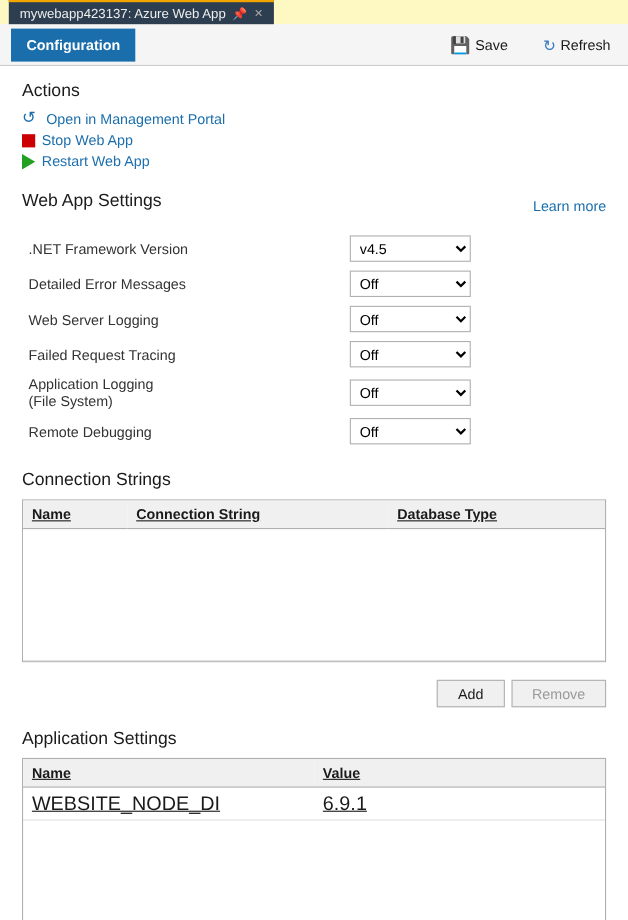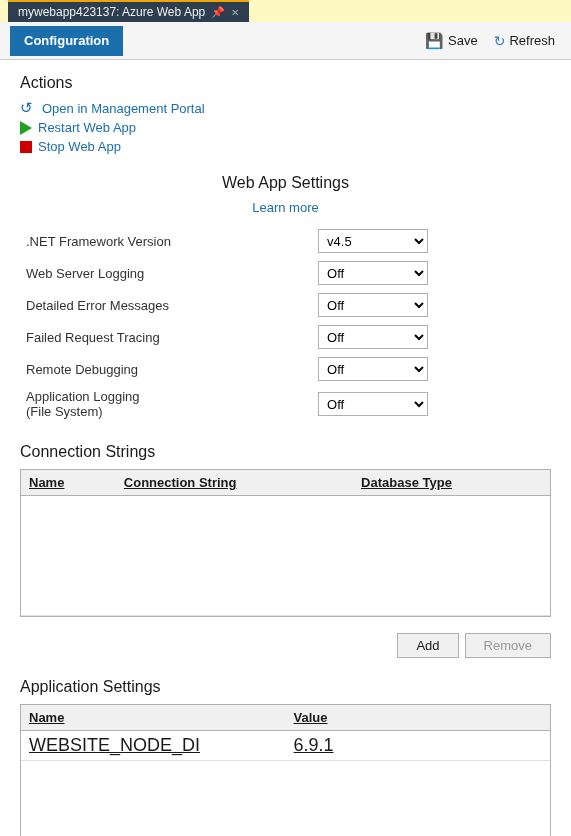--- a/index.html
+++ b/index.html
@@ -41,21 +41,21 @@
     }
 
     
     .toolbar {
       background: #f5f5f5;
       border-bottom: 1px solid #ccc;
       height: 38px;
       display: flex;
       align-items: center;
       padding: 0 10px;
-      gap: 4px;
+      gap: 20px;
     }
     .config-tab {
       background: #1a6eac;
       color: #fff;
       padding: 5px 14px;
       font-size: 13px;
       font-weight: 600;
       height: 30px;
       display: flex;
       align-items: center;
@@ -128,21 +128,20 @@
       flex-shrink: 0;
     }
 
     
     .webapp-settings-section { margin-bottom: 20px; }
     .settings-header {
       display: flex;
       align-items: center;
       justify-content: space-between;
       margin-bottom: 10px;
-      flex-direction: column;
     }
     .learn-more-link {
       color: #1a6eac;
       font-size: 13px;
       cursor: pointer;
       text-decoration: none;
     }
 
     .settings-table {
       width: 100%;
@@ -261,59 +260,59 @@
 
 <div class="main-content">
 
   <div class="actions-section">
     <div class="section-title">Actions</div>
     <a class="action-link">
       <span class="icon-portal">↺</span>
       <span>Open in Management Portal</span>
     </a>
     <a class="action-link">
+      <span class="icon-stop"></span>
+      <span>Stop Web App</span>
+    </a>
+    <a class="action-link">
       <span class="icon-restart"></span>
       <span>Restart Web App</span>
-    </a>
-    <a class="action-link">
-      <span class="icon-stop"></span>
-      <span>Stop Web App</span>
     </a>
   </div>
 
   <div class="webapp-settings-section">
     <div class="settings-header">
       <div class="section-title">Web App Settings</div>
       <a class="learn-more-link">Learn more</a>
     </div>
     <table class="settings-table">
       <tbody id="settings-rows">
           <tr>
             <td style="white-space: pre-line; margin-left: 21px;">.NET Framework Version</td>
             <td><select class="settings-select"><option value="v4.5">v4.5</option></select></td>
           </tr>
           <tr>
+            <td style="white-space: pre-line;">Detailed Error Messages</td>
+            <td><select class="settings-select"><option value="Off">Off</option></select></td>
+          </tr>
+          <tr>
             <td style="white-space: pre-line;">Web Server Logging</td>
             <td><select class="settings-select"><option value="Off">Off</option></select></td>
           </tr>
           <tr>
-            <td style="white-space: pre-line;">Detailed Error Messages</td>
-            <td><select class="settings-select"><option value="Off">Off</option></select></td>
-          </tr>
-          <tr>
             <td style="white-space: pre-line;">Failed Request Tracing</td>
-            <td><select class="settings-select"><option value="Off">Off</option></select></td>
-          </tr>
-          <tr>
-            <td style="white-space: pre-line;">Remote Debugging</td>
             <td><select class="settings-select"><option value="Off">Off</option></select></td>
           </tr>
           <tr>
             <td style="white-space: pre-line;">Application Logging
 (File System)</td>
+            <td><select class="settings-select"><option value="Off">Off</option></select></td>
+          </tr>
+          <tr>
+            <td style="white-space: pre-line;">Remote Debugging</td>
             <td><select class="settings-select"><option value="Off">Off</option></select></td>
           </tr>
         </tbody>
     </table>
   </div>
 
   <div class="conn-strings-section">
     <div class="section-title">Connection Strings</div>
     <div class="data-table-container">
       <table class="data-table">

